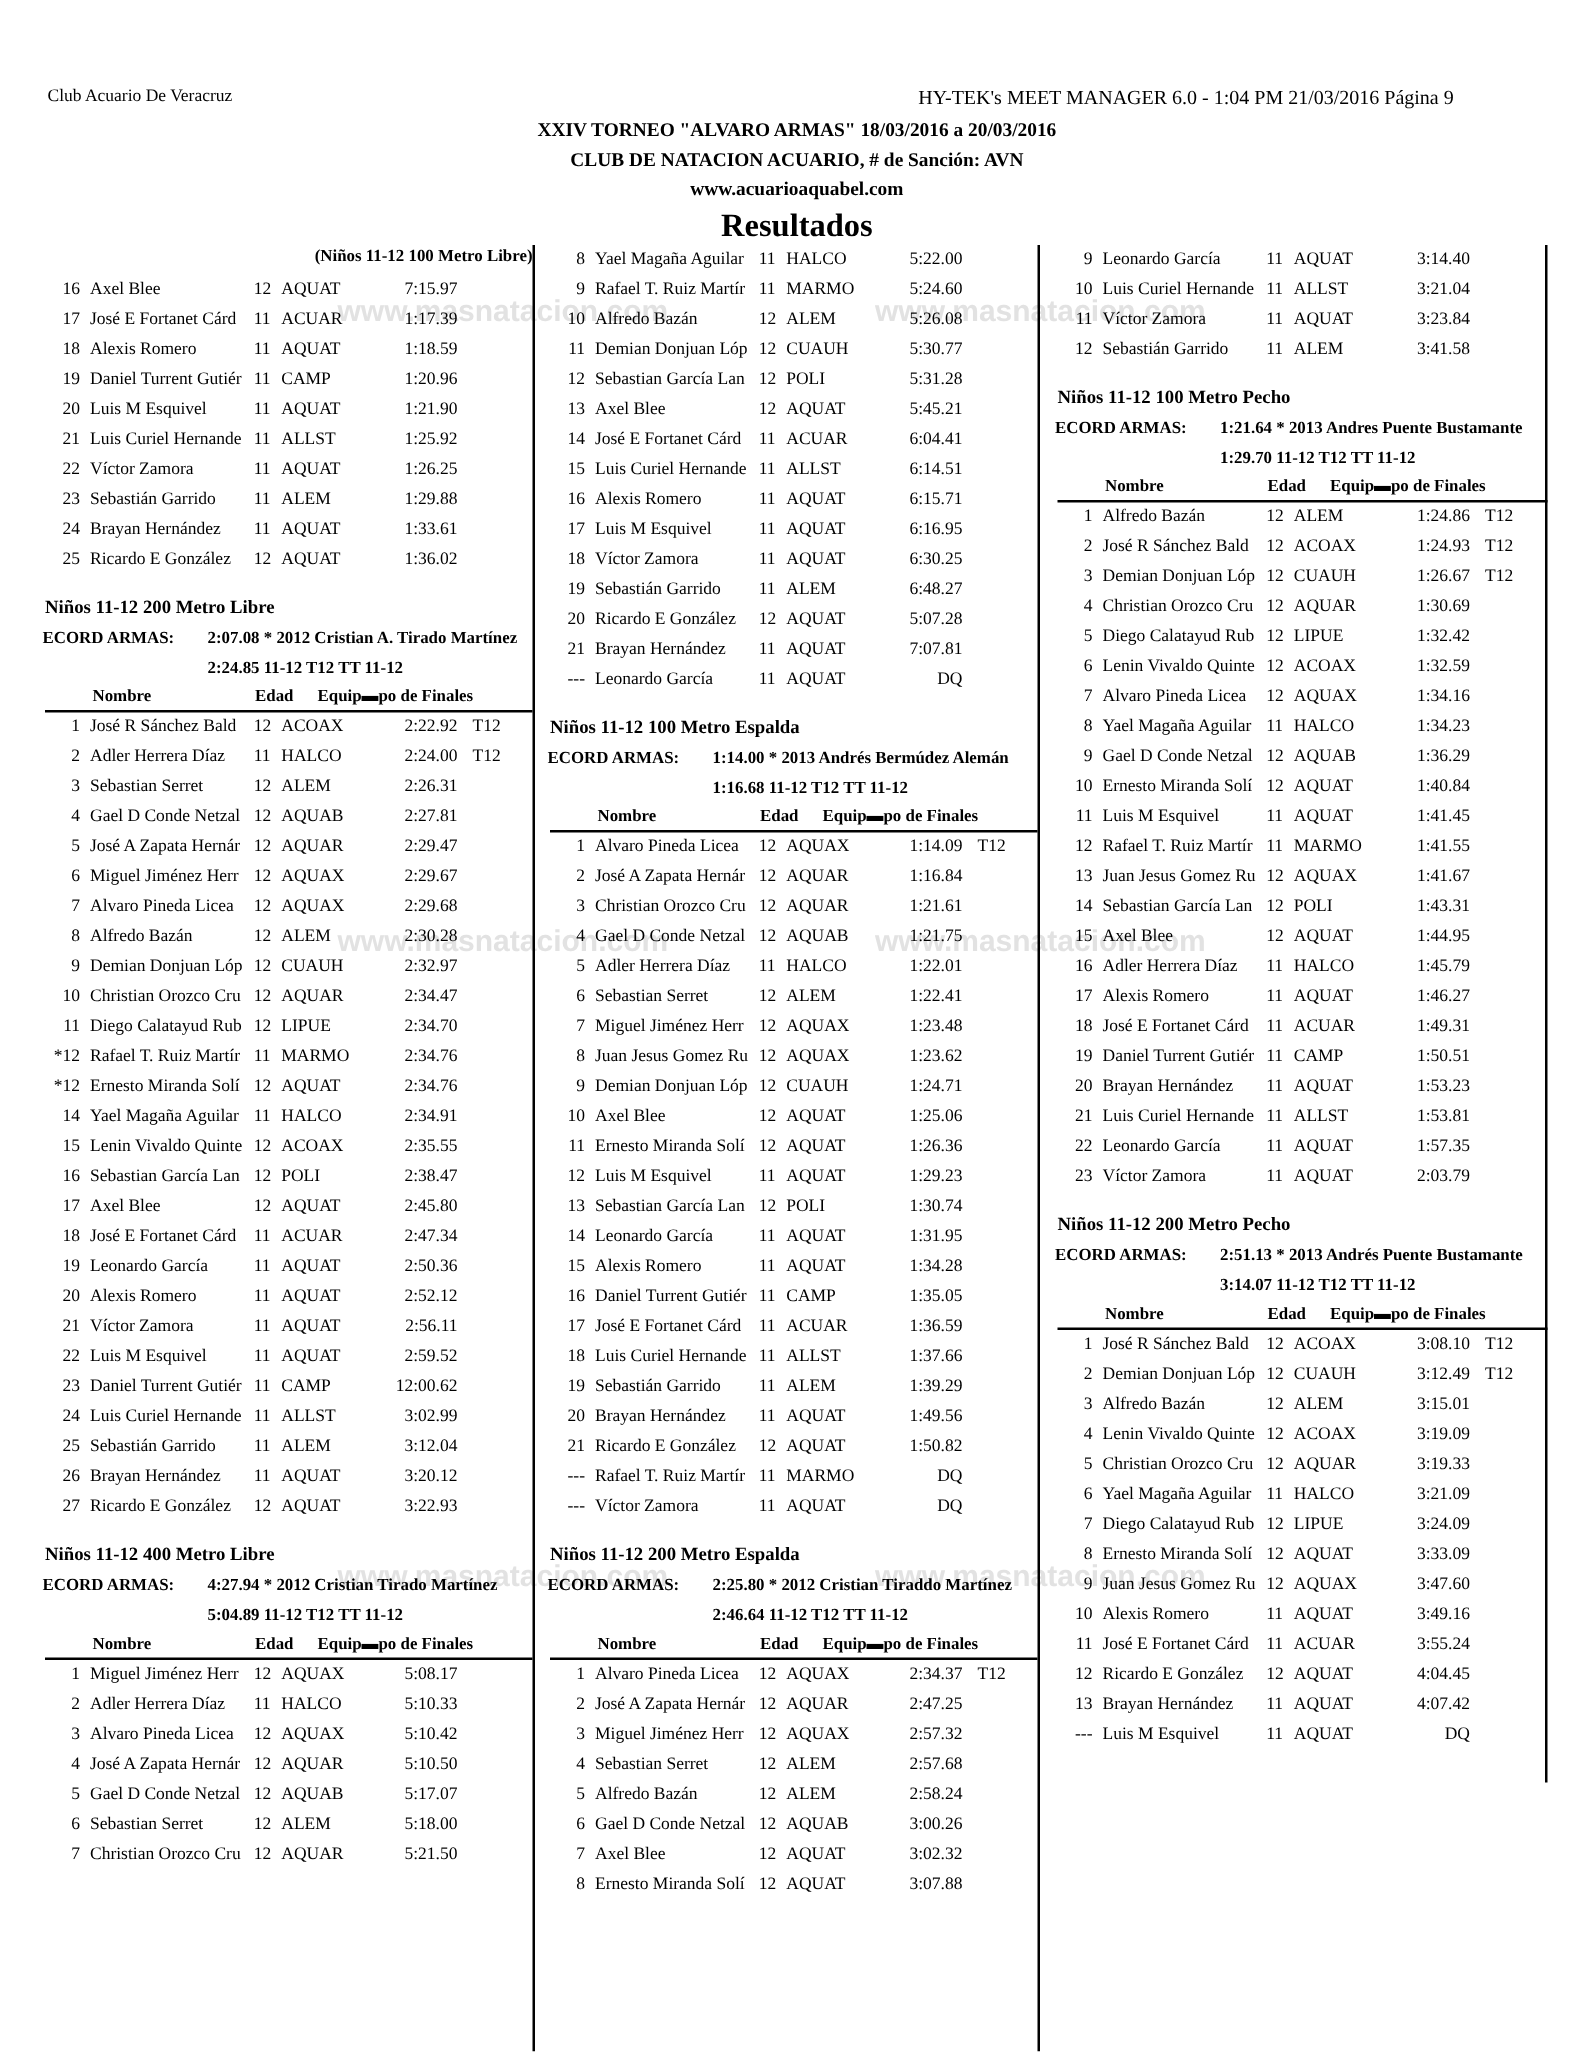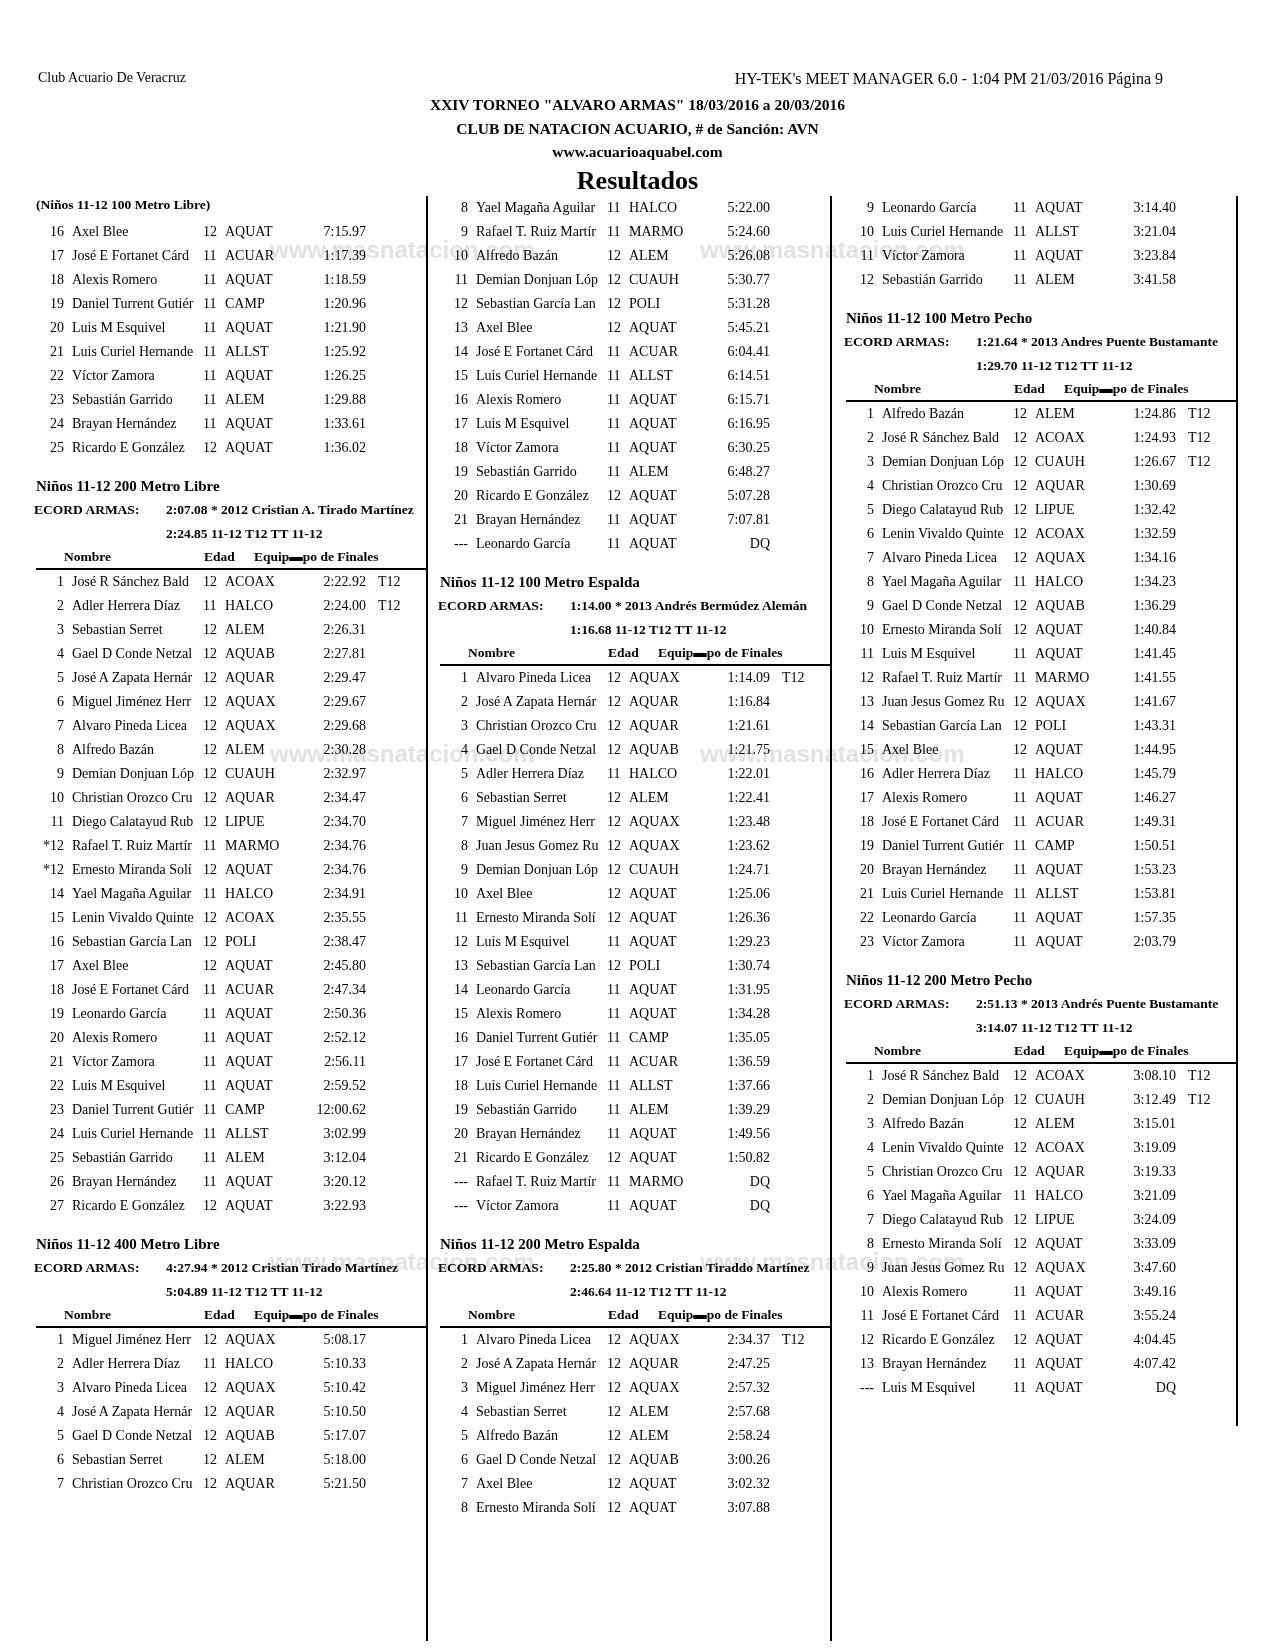--- a/index.html
+++ b/index.html
@@ -19,21 +19,21 @@
   .vl1{left:426px;height:1445px;}
   .vl2{left:830px;height:1445px;}
   .vl3{left:1236px;height:1230px;}
   .ev-title{font-weight:bold;font-size:15px;height:24px;line-height:24px;}
   .ev-first{height:24px;line-height:18px;}
   .rec{font-weight:bold;font-size:13.5px;height:24px;line-height:24px;white-space:nowrap;overflow:hidden;margin-left:-2px;}
   .rec .lbl{display:inline-block;width:132px;}
   .qual{font-weight:bold;font-size:13.5px;height:24px;line-height:24px;padding-left:130px;white-space:nowrap;}
   .thead{font-weight:bold;font-size:13.5px;height:22px;line-height:22px;border-bottom:2px solid #000;position:relative;white-space:nowrap;}
   .thead span{position:absolute;}
-  .th-name{left:28px;}
+  .th-name{left:38px;}
   .th-age{left:168px;}
   .th-team{left:218px;}
   .row{position:relative;height:24px;line-height:24px;font-size:14px;white-space:nowrap;}
   .row span{position:absolute;}
   .r-place{left:0;width:28px;text-align:right;}
   .r-name{left:36px;width:128px;overflow:hidden;}
   .r-age{left:167px;}
   .r-team{left:189px;}
   .r-time{left:270px;width:60px;text-align:right;}
   .r-std{left:342px;}
@@ -56,21 +56,21 @@
 <div class="hdr-center hdr-title">XXIV  TORNEO "ALVARO ARMAS"    18/03/2016 a 20/03/2016</div>
 <div class="hdr-center hdr-club">CLUB DE NATACION ACUARIO, # de Sanción: AVN</div>
 <div class="hdr-center hdr-web">www.acuarioaquabel.com</div>
 <div class="hdr-center hdr-res">Resultados</div>
 
 <div class="vline vl1"></div>
 <div class="vline vl2"></div>
 <div class="vline vl3"></div>
 
 <div class="col col1">
-  <div class="ev-title ev-first" style="font-size:13.5px;">(Niños 11-12 100 Metro Libre)</div>
+  <div class="ev-title ev-first" style="font-size:13.5px;text-align:right;">(Niños 11-12 100 Metro Libre)</div>
   <div>
       <div class="row">
         <span class="r-place">16</span>
         <span class="r-name">Axel Blee</span>
         <span class="r-age">12</span>
         <span class="r-team">AQUAT</span>
         <span class="r-time">7:15.97</span>
         <span class="r-std"></span>
       </div>
       <div class="row">

